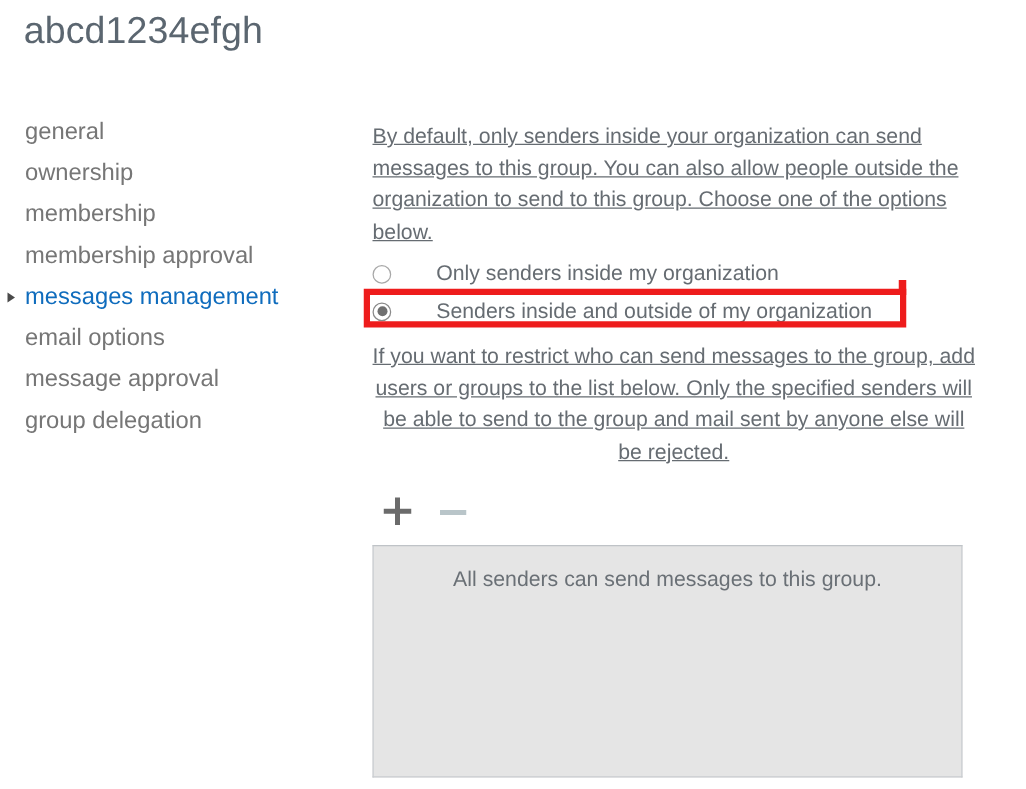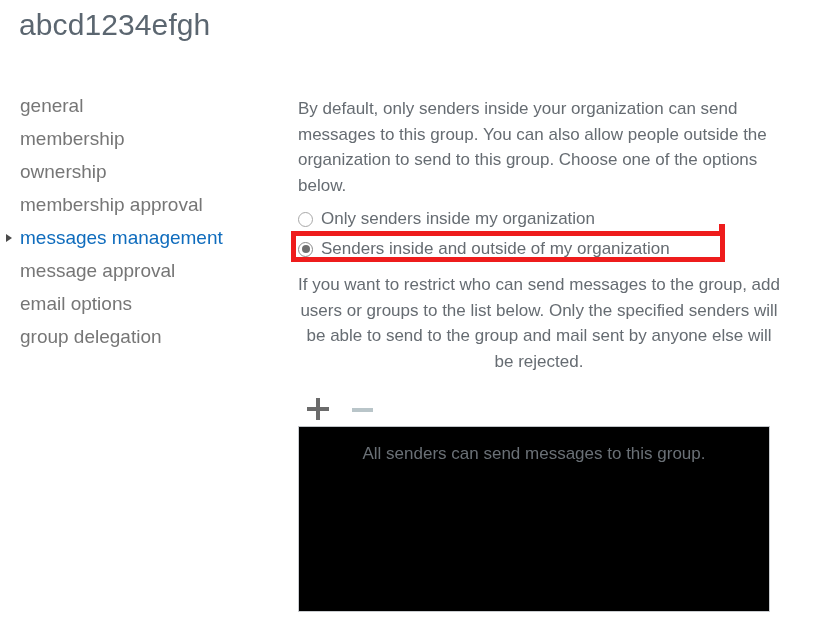--- a/index.html
+++ b/index.html
@@ -71,20 +71,21 @@
     left: 298px;
     top: 96px;
     width: 490px;
   }
   .para {
     font-size: 17px;
     font-weight: 300;
     line-height: 25.5px;
     color: #666c72;
     width: 482px;
+    text-decoration: underline;
   }
   #intro-paragraph {
     margin: 0 0 6px 0;
   }
   #restrict-paragraph {
     margin: 8px 0 0 0;
     text-align: center;
   }
 
   
@@ -92,20 +93,21 @@
     position: relative;
     margin: 0;
     padding: 0;
   }
   .radio-row {
     position: relative;
     height: 30px;
     display: flex;
     align-items: center;
     cursor: pointer;
+    gap: 28px;
   }
   .radio-mark {
     width: 15px;
     height: 15px;
     border-radius: 50%;
     border: 1px solid #a8a8a8;
     background: #ffffff;
     box-sizing: border-box;
     flex: 0 0 auto;
     margin-right: 8px;
@@ -192,25 +194,26 @@
   #remove-button .bar-h {
     background: #b9c5c9;
     top: 14px;
     left: 5px;
     width: 21px;
     height: 4px;
   }
 
   
   #senders-listbox {
+    margin-top: 10px;
     width: 472px;
     height: 186px;
     border: 1px solid #c9ccd0;
     border-top-color: #bfc3c7;
-    background: #000000;
+    background: #e5e5e5;
     box-sizing: border-box;
     overflow: hidden;
     position: relative;
   }
   #senders-empty-message {
     position: absolute;
     left: 0;
     right: 0;
     top: 17px;
     text-align: center;
@@ -226,46 +229,46 @@
 
 <nav id="sidebar">
 
   <div class="nav-item">
     
     <span>general</span>
   </div>
 
   <div class="nav-item">
     
+    <span>ownership</span>
+  </div>
+
+  <div class="nav-item">
+    
     <span>membership</span>
-  </div>
-
-  <div class="nav-item">
-    
-    <span>ownership</span>
   </div>
 
   <div class="nav-item">
     
     <span>membership approval</span>
   </div>
 
   <div class="nav-item selected">
     <span class="nav-arrow"></span>
     <span>messages management</span>
   </div>
 
   <div class="nav-item">
     
+    <span>email options</span>
+  </div>
+
+  <div class="nav-item">
+    
     <span>message approval</span>
-  </div>
-
-  <div class="nav-item">
-    
-    <span>email options</span>
   </div>
 
 
   <div class="nav-item">
     
     <span>group delegation</span>
   </div>
 
 </nav>
 

